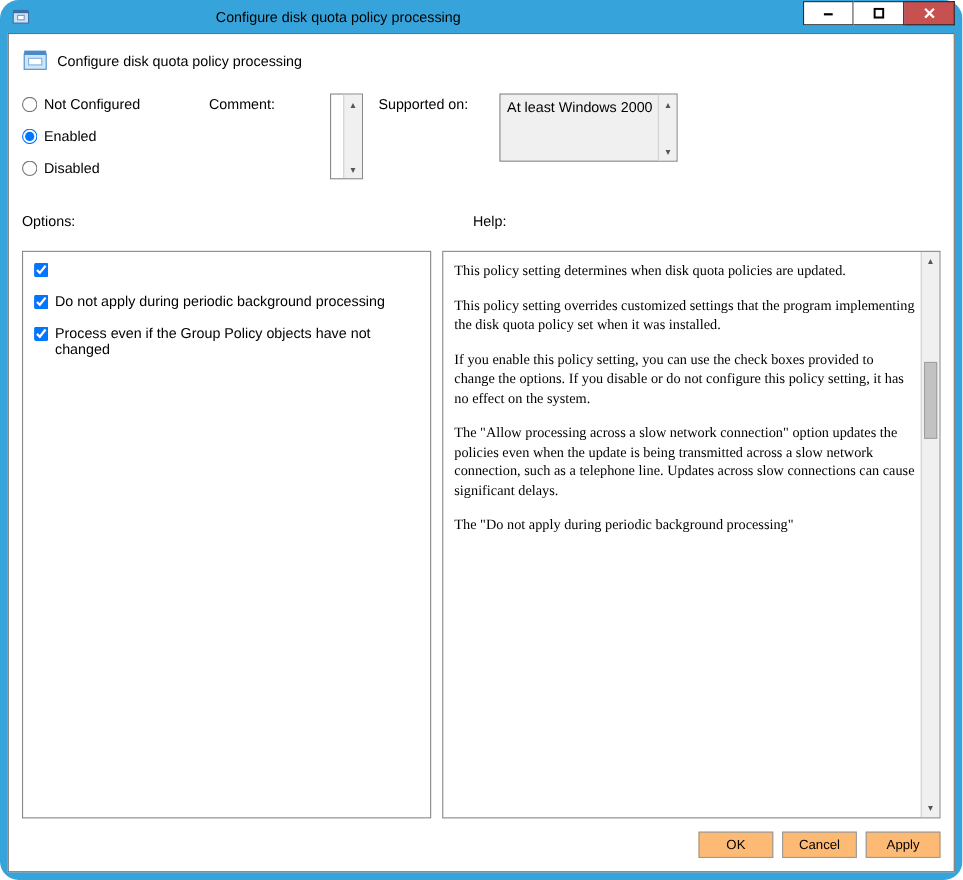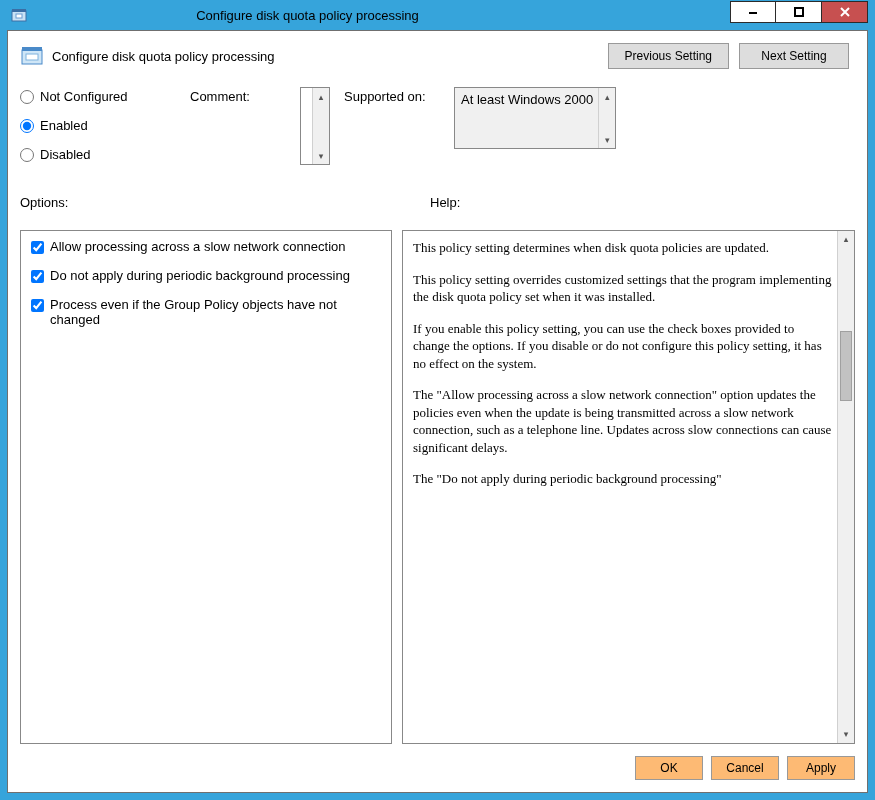--- a/index.html
+++ b/index.html
@@ -12,20 +12,21 @@
     height: 800px;
     overflow: hidden;
   }
   .window {
     width: 875px;
     height: 800px;
     background: #36a4db;
     padding: 0 7px 7px 7px;
     display: flex;
     flex-direction: column;
+    border-radius: 17px;
   }
   .titlebar {
     height: 30px;
     display: flex;
     align-items: center;
     padding: 0 0 0 4px;
   }
   .titlebar .app-icon {
     width: 16px;
     height: 16px;
@@ -254,24 +255,20 @@
 
     <div class="header-row">
       <span class="hdr-icon">
         <svg width="24" height="24" viewBox="0 0 24 24">
           <rect x="2" y="6" width="20" height="14" fill="#cfe6f7" stroke="#4a8ac9"></rect>
           <rect x="2" y="3" width="20" height="4" fill="#4a8ac9"></rect>
           <rect x="6" y="10" width="12" height="6" fill="#fff" stroke="#7fb2de"></rect>
         </svg>
       </span>
       <span class="hdr-title">Configure disk quota policy processing</span>
-      <div class="nav-btns">
-        <button class="std">Previous Setting</button>
-        <button class="std">Next Setting</button>
-      </div>
     </div>
 
     <div class="config-area">
       <div class="radios">
         <label class="radio-row">
           <input type="radio" name="state" style="">
           <span>Not Configured</span>
         </label>
         <label class="radio-row">
           <input type="radio" name="state" checked="" style="">
@@ -308,21 +305,20 @@
 
     <div class="section-labels">
       <div class="lbl-options">Options:</div>
       <div>Help:</div>
     </div>
 
     <div class="panels">
       <div class="panel options">
         <div class="opt-row">
           <input type="checkbox" checked="" style="">
-          <span>Allow processing across a slow network connection</span>
         </div>
         <div class="opt-row">
           <input type="checkbox" checked="" style="">
           <span>Do not apply during periodic background processing</span>
         </div>
         <div class="opt-row">
           <input type="checkbox" checked="" style="">
           <span>Process even if the Group Policy objects have not changed</span>
         </div>
       </div>

